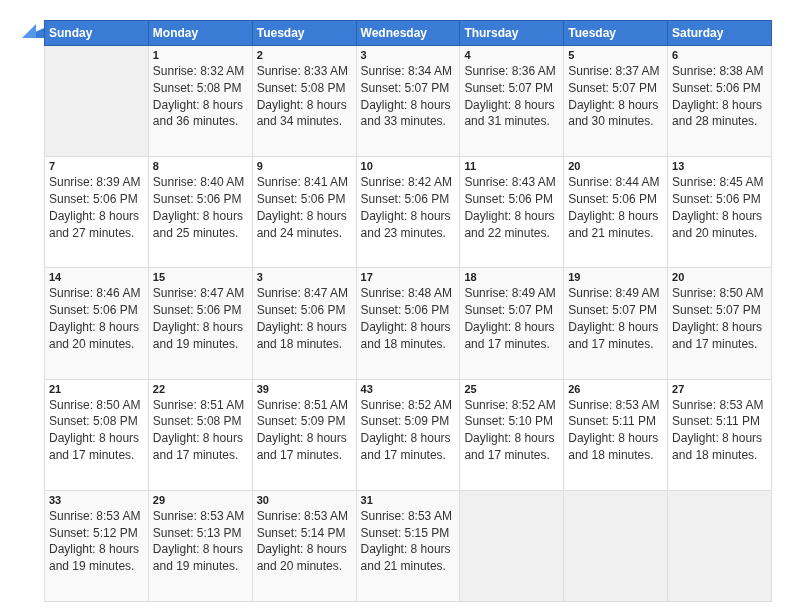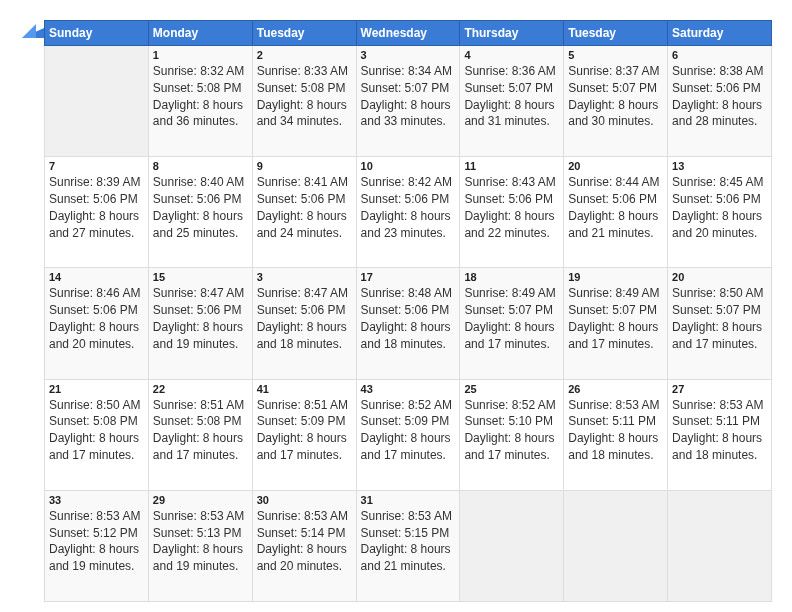--- a/index.html
+++ b/index.html
@@ -314,21 +314,21 @@
       </td>
           <td>
         <span class="day-number">22</span>
         <span class="day-info">
           Sunrise: 8:51 AM<br>
           Sunset: 5:08 PM<br>
           Daylight: 8 hours and 17 minutes.
         </span>
       </td>
           <td>
-        <span class="day-number">41</span>
+        <span class="day-number">39</span>
         <span class="day-info">
           Sunrise: 8:51 AM<br>
           Sunset: 5:09 PM<br>
           Daylight: 8 hours and 17 minutes.
         </span>
       </td>
           <td>
         <span class="day-number">43</span>
         <span class="day-info">
           Sunrise: 8:52 AM<br>

